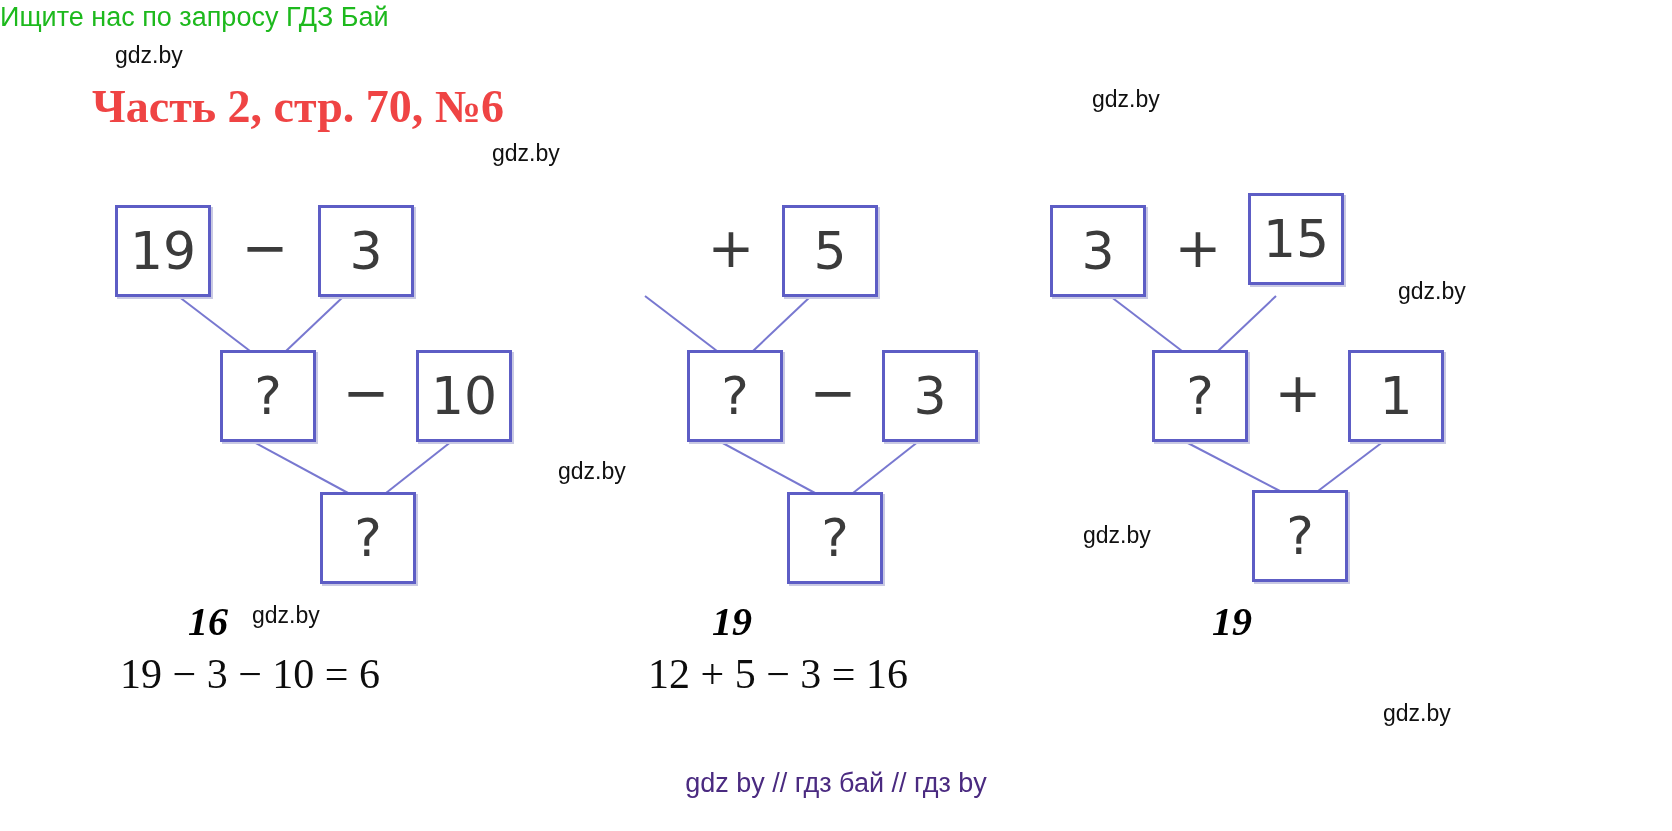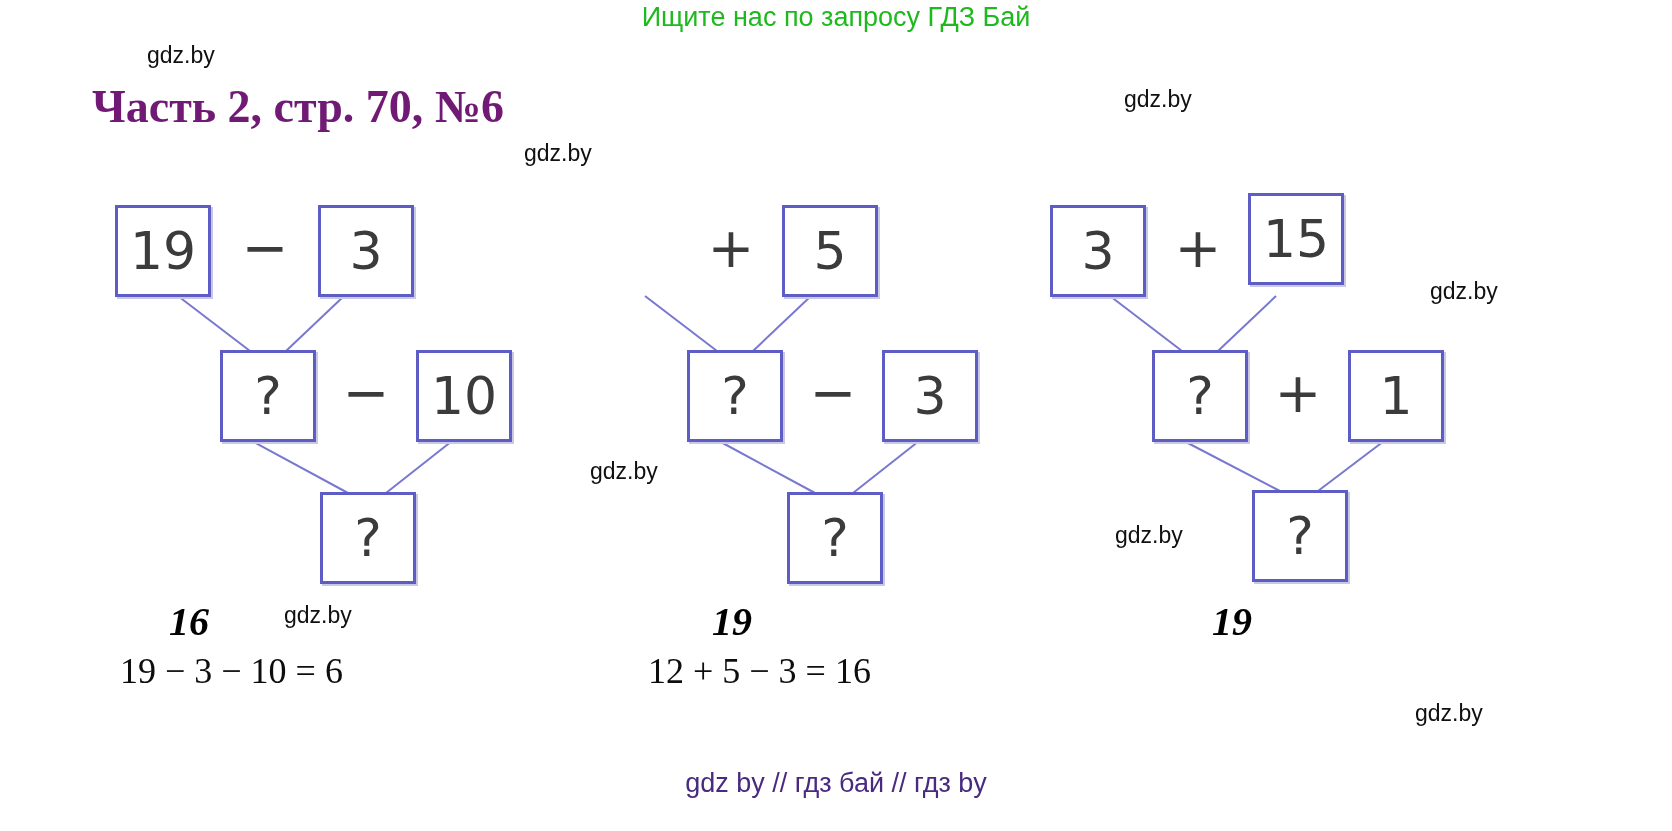--- a/index.html
+++ b/index.html
@@ -13,37 +13,36 @@
   html,body{background:#ffffff;}
   .page{
     position:relative;
     width:1672px;height:831px;
     background:#ffffff;
     overflow:hidden;
     font-family:"Liberation Sans", sans-serif;
   }
   .promo{
     position:absolute;top:2px;left:0;width:100%;
-    text-align:center;
+    text-align:left;
     font-size:27px;
     color:var(--promo-green);
   }
   .wm{
     position:absolute;
     font-size:23px;
     color:#101010;
     font-family:"Liberation Sans", sans-serif;
-    margin-left:32px;
   }
   .title{
     position:absolute;left:92px;top:80px;
     font-family:"Liberation Serif", serif;
     font-weight:bold;
     font-size:46px;
-    color:#701a75;
+    color:#ef4444;
   }
   .lines{
     position:absolute;left:0;top:0;
     pointer-events:none;
   }
   .lines line{
     stroke:var(--line-color);
     stroke-width:2;
   }
   .nbox{
@@ -70,21 +69,21 @@
     position:absolute;
     font-family:"Liberation Serif", serif;
     font-style:italic;
     font-weight:bold;
     font-size:40px;
     color:#000000;
   }
   .equation{
     position:absolute;
     font-family:"Liberation Serif", serif;
-    font-size:36px;
+    font-size:42px;
     color:#0d0d0d;
   }
   .footer{
     position:absolute;top:768px;left:0;width:100%;
     text-align:center;
     font-size:27px;
     color:var(--footer-purple);
   }
 </style>
 </head>
@@ -119,21 +118,21 @@
   <div class="nbox" style="left:115px;top:205px">19</div>
   <div class="op" style="left:230px;top:216px">−</div>
   <div class="nbox" style="left:318px;top:205px">3</div>
 
   <div class="nbox" style="left:220px;top:350px">?</div>
   <div class="op" style="left:331px;top:361px">−</div>
   <div class="nbox" style="left:416px;top:350px">10</div>
 
   <div class="nbox" style="left:320px;top:492px">?</div>
 
-  <div class="answer" style="left:169px;top:598px">16</div>
+  <div class="answer" style="left:188px;top:598px">16</div>
   <div class="wm" style="left:252px;top:602px">gdz.by</div>
   <div class="equation" style="left:120px;top:650px">19 − 3 − 10 = 6</div>
 
   <div class="op" style="left:696px;top:216px">+</div>
   <div class="nbox" style="left:782px;top:205px">5</div>
 
   <div class="nbox" style="left:687px;top:350px">?</div>
   <div class="op" style="left:798px;top:361px">−</div>
   <div class="nbox" style="left:882px;top:350px">3</div>
 

